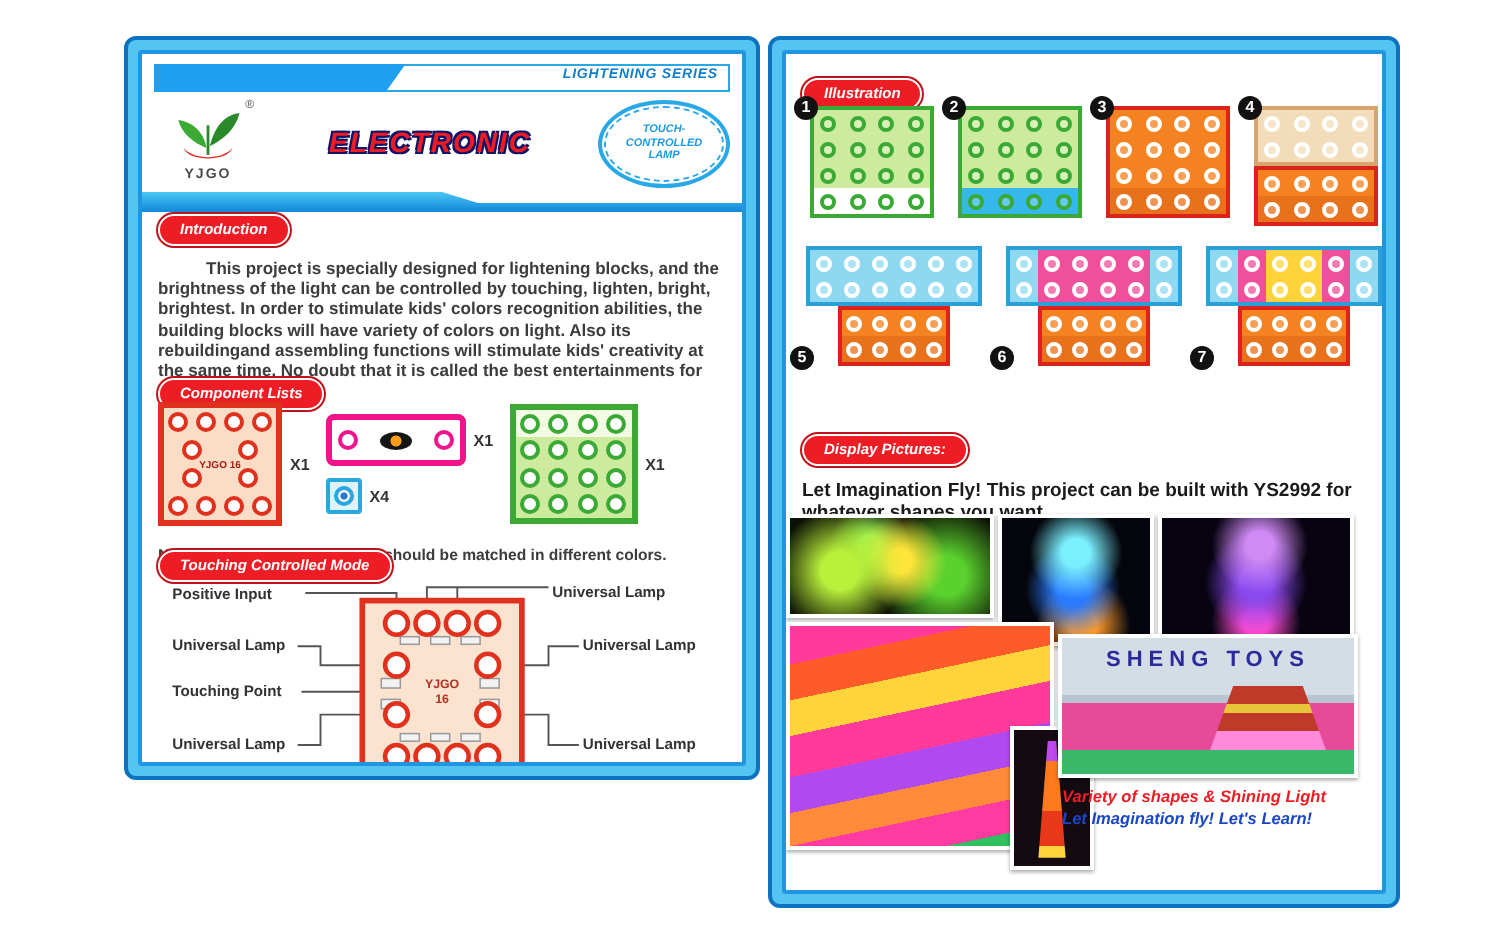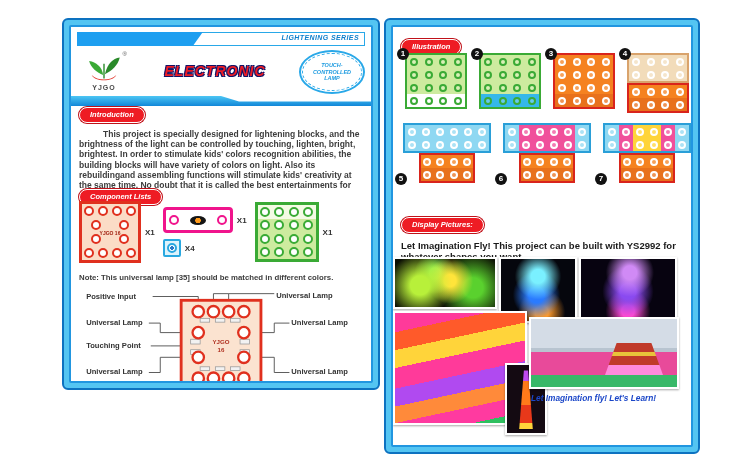--- a/index.html
+++ b/index.html
@@ -242,20 +242,21 @@
               <i class="stud" style="border-color: rgb(58, 170, 53);"></i>
               <i class="stud" style="border-color: rgb(58, 170, 53);"></i>
             </div>
       </div>
       <span class="qty">X1</span>
     </div>
   </div>
 
   <p class="body-text note-text" style="left:8px;right:6px;top:238px;">Note: This universal lamp [35] should be matched in different colors.</p>
 
+  <span class="pill" style="left:8px;top:248px;">Touching Controlled Mode</span>
 
   <svg class="touch-diagram" viewBox="0 0 302 120">
     <g stroke="#555" stroke-width="1" fill="none">
       <path d="M78 10 H126 V19"></path>
       <path d="M142 20 V7 H158 V20 M158 7 H206"></path>
       <path d="M74 38 H86 V48 H118"></path>
       <path d="M222 38 H206 V48 H182"></path>
       <path d="M76 62 H118"></path>
       <path d="M74 90 H86 V74 H118"></path>
       <path d="M80 112 H126 V103"></path>
@@ -625,20 +626,22 @@
   <p class="body-text headline" style="position:absolute;">Let Imagination Fly! This project can be built with YS2992 for whatever shapes you want.</p>
 
   <div class="photo" id="photo-1"></div>
   <div class="photo" id="photo-2"></div>
   <div class="photo" id="photo-3"></div>
   <div class="photo" id="photo-4"></div>
   <div class="photo" id="photo-5">
         <div class="tower"></div>
       </div>
   <div class="photo" id="photo-6">
+    <span class="sign-text">SHENG  TOYS</span>
     <div class="pagoda"></div>
   </div>
 
   <div class="collage-caption">
+    <span class="cap-red">Variety of shapes &amp; Shining Light</span>
     <span class="cap-blue">Let Imagination fly! Let's Learn!</span>
   </div>
  </div>
 </div>
 
 </body></html>

